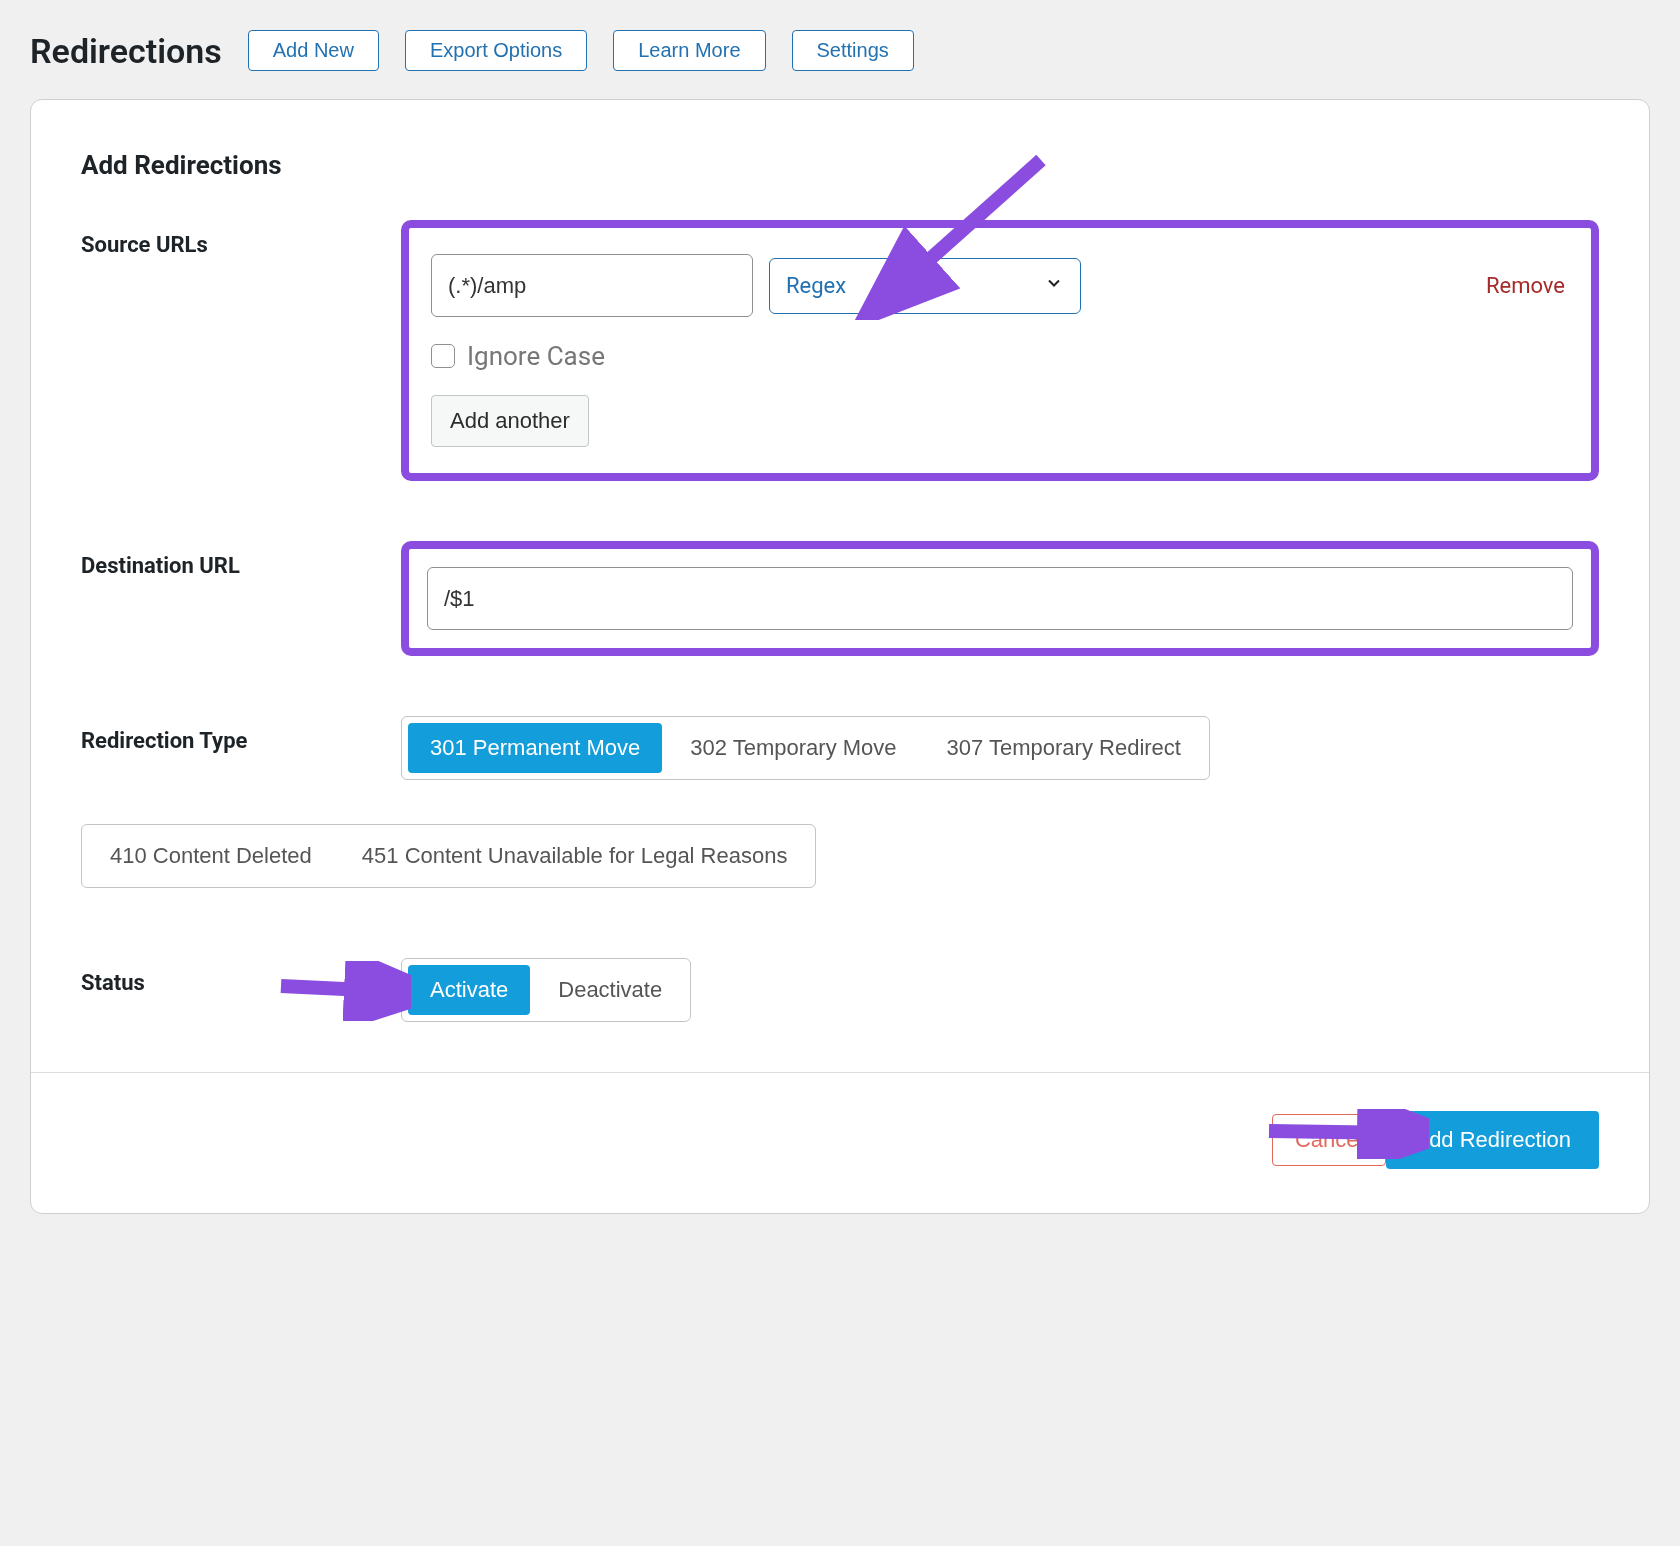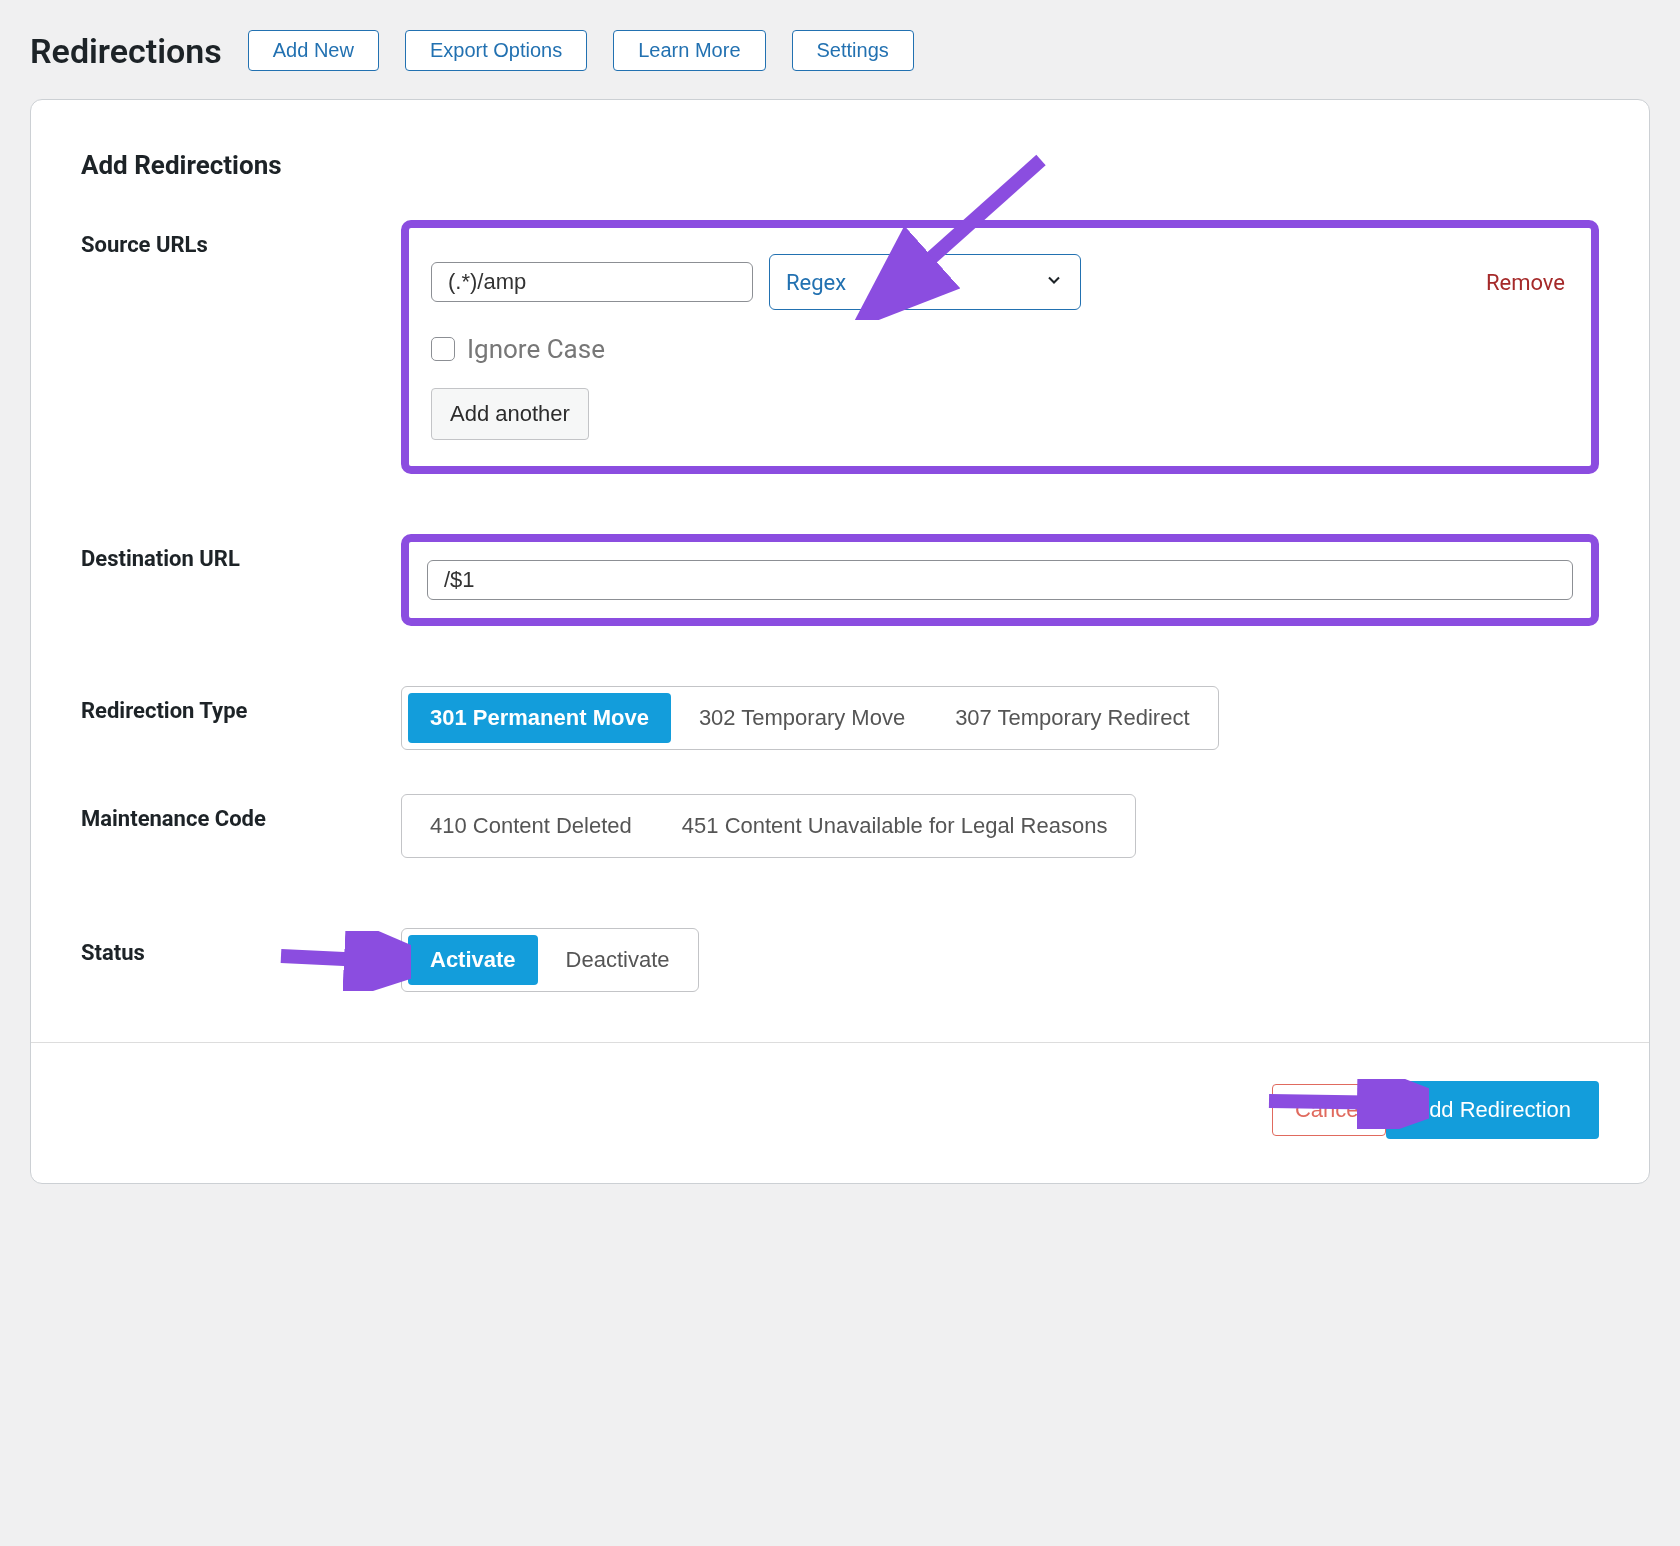--- a/index.html
+++ b/index.html
@@ -68,21 +68,21 @@
     align-items: center;
     gap: 16px;
     margin-bottom: 24px;
   }
   .text-input {
     border: 1px solid #8c8f94;
     border-radius: 6px;
     padding: 14px 16px;
     font-size: 22px;
     color: #333;
-    height: 40px;
+    height: 63px;
   }
   .src-input { flex: 0 0 315px; }
   .select-wrap {
     position: relative;
     flex: 0 0 312px;
   }
   .sel {
     width: 100%;
     border: 1px solid #2271b1;
     border-radius: 6px;
@@ -143,21 +143,21 @@
     background: transparent;
     color: #555;
     font-size: 22px;
     padding: 12px 22px;
     border-radius: 4px;
     cursor: pointer;
   }
   .seg-btn.active {
     background: #139ddb;
     color: #ffffff;
-    font-weight: 700;
+    font-weight: 400;
   }
   .footer {
     border-top: 1px solid #ddd;
     margin-top: 20px;
     padding: 38px 50px 44px 50px;
     display: flex;
     justify-content: flex-end;
     align-items: center;
     position: relative;
   }
@@ -247,21 +247,20 @@
       <div class="row-content">
         <div class="seg-group">
           <button class="seg-btn active">301 Permanent Move</button>
           <button class="seg-btn">302 Temporary Move</button>
           <button class="seg-btn">307 Temporary Redirect</button>
         </div>
       </div>
     </div>
 
     <div class="row" style="margin-bottom:70px;">
-      <div class="row-label">Maintenance Code</div>
       <div class="row-content">
         <div class="seg-group">
           <button class="seg-btn">410 Content Deleted</button>
           <button class="seg-btn">451 Content Unavailable for Legal Reasons</button>
         </div>
       </div>
     </div>
 
     <div class="row" style="margin-bottom:50px;">
       <div class="row-label">Status</div>

